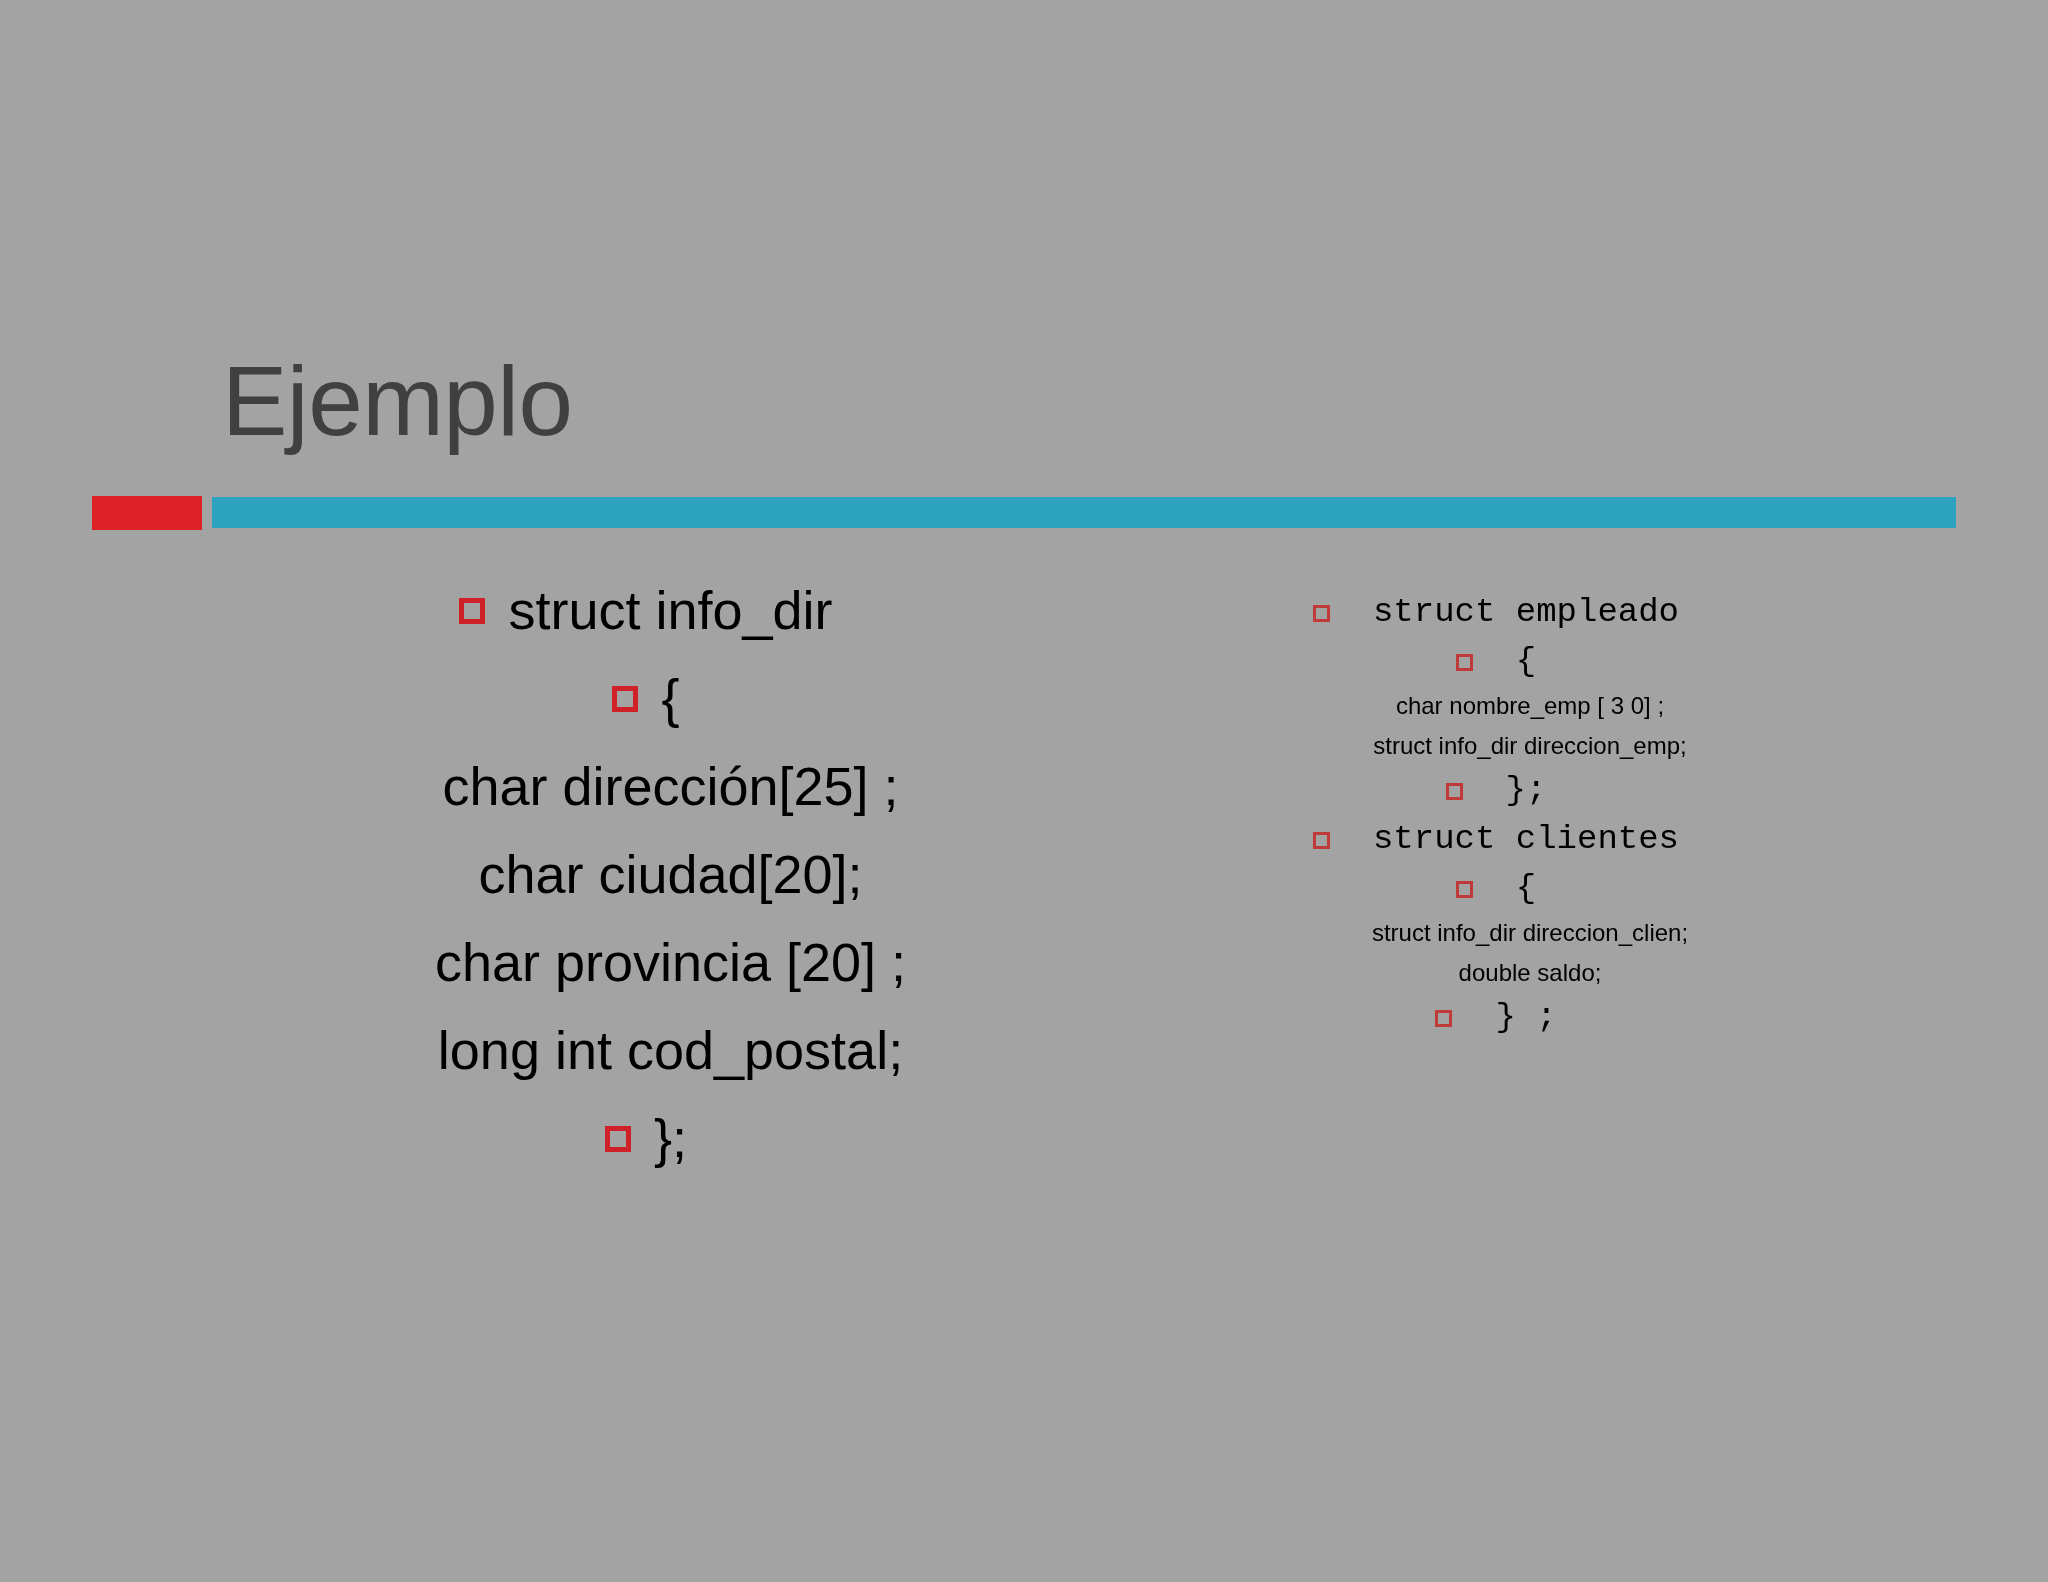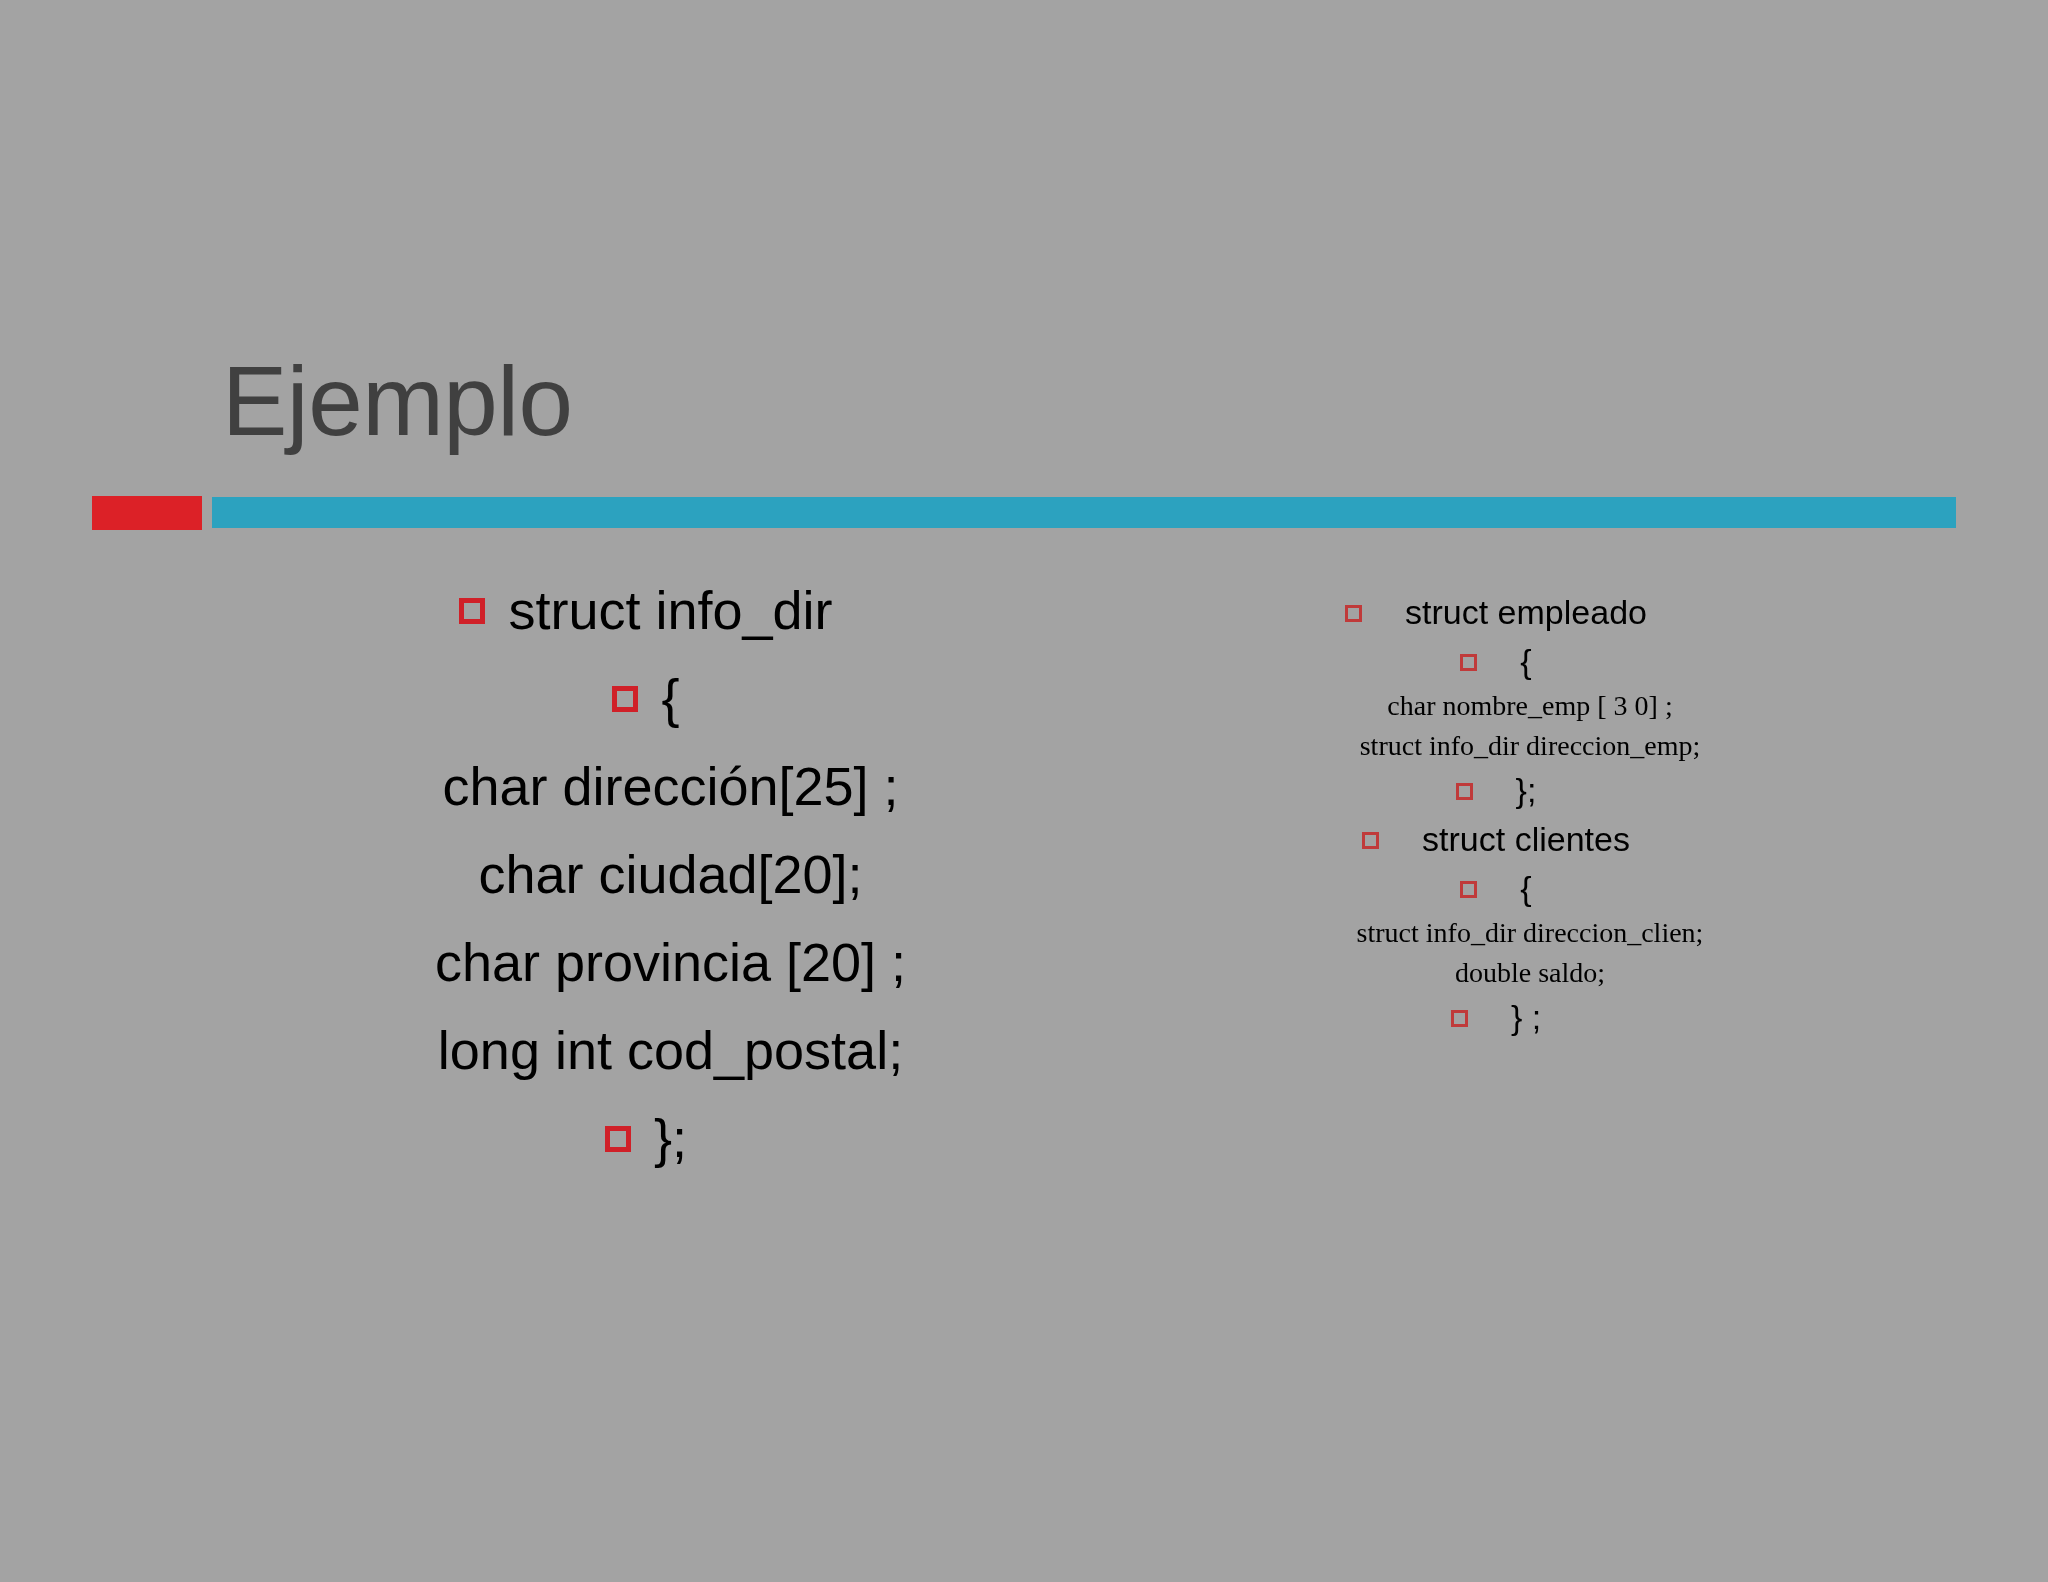--- a/index.html
+++ b/index.html
@@ -89,26 +89,26 @@
     width: 49px;
   }
   .col-left .line-text { flex: 0 1 auto; }
   .col-left .line.indent .line-text { padding-left: 0px; }
 
   
   .col-right .line.major {
     font-size: 34px;
     line-height: 49px;
     height: 49px;
+    font-family: Liberation Mono, monospace;
   }
   .col-right .line.minor {
-    font-size: 28px;
+    font-size: 24px;
     line-height: 40px;
     height: 40px;
-    font-family: Liberation Serif, serif;
   }
   .col-right .bullet-box {
     flex: 0 0 auto;
     width: 17px;
     height: 17px;
     border: 3px solid #C03A3A;
     box-sizing: border-box;
     margin-top: 17px;
     margin-right: 43px;
   }

